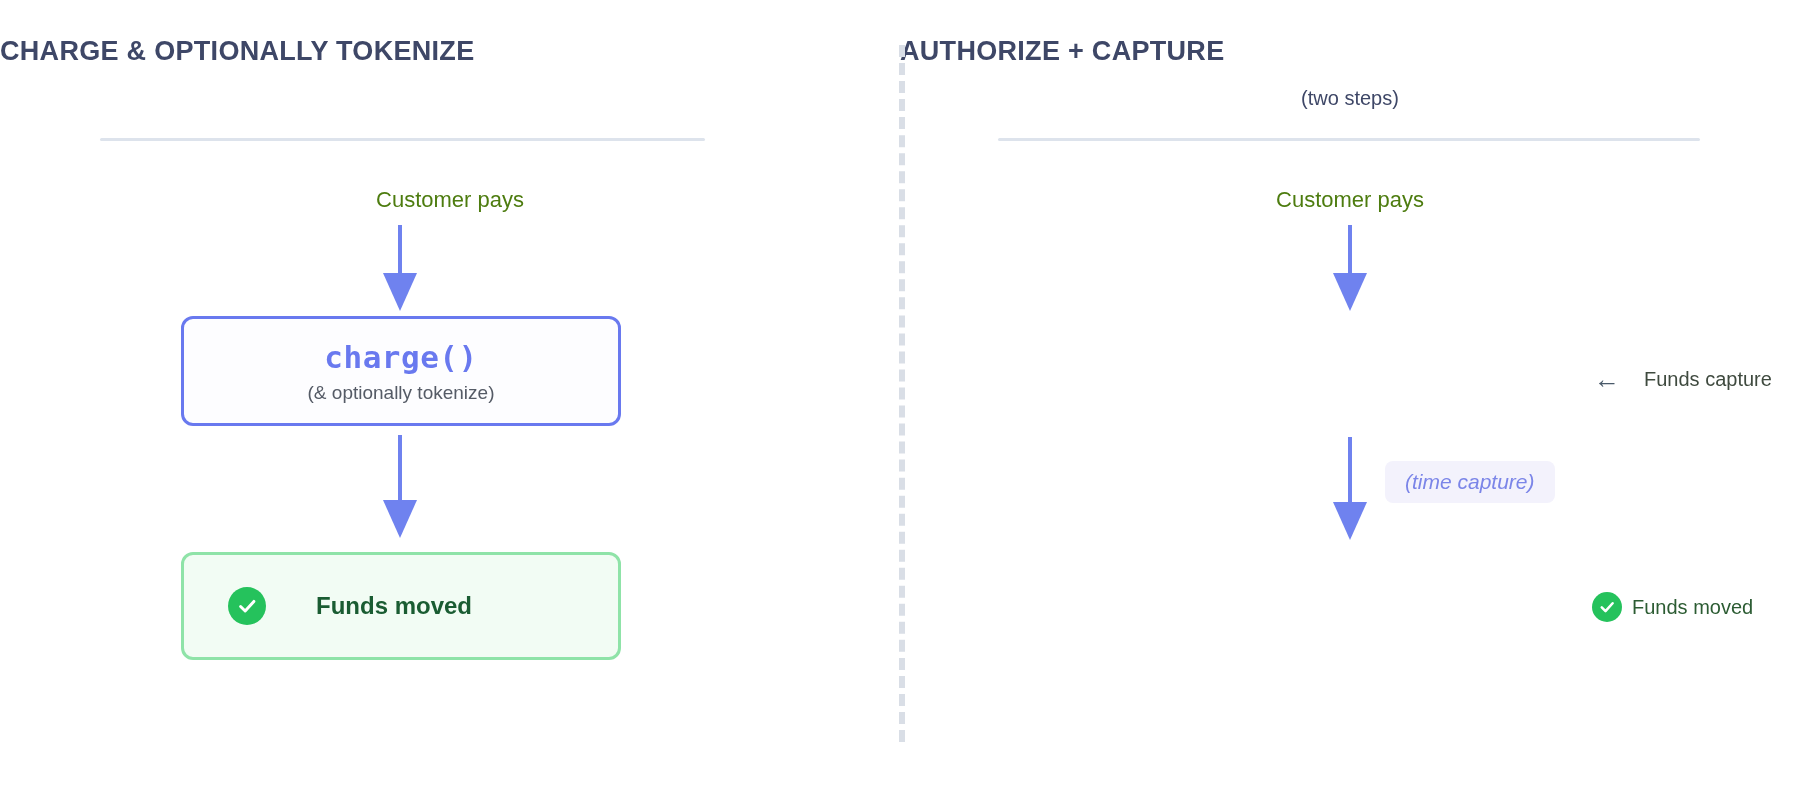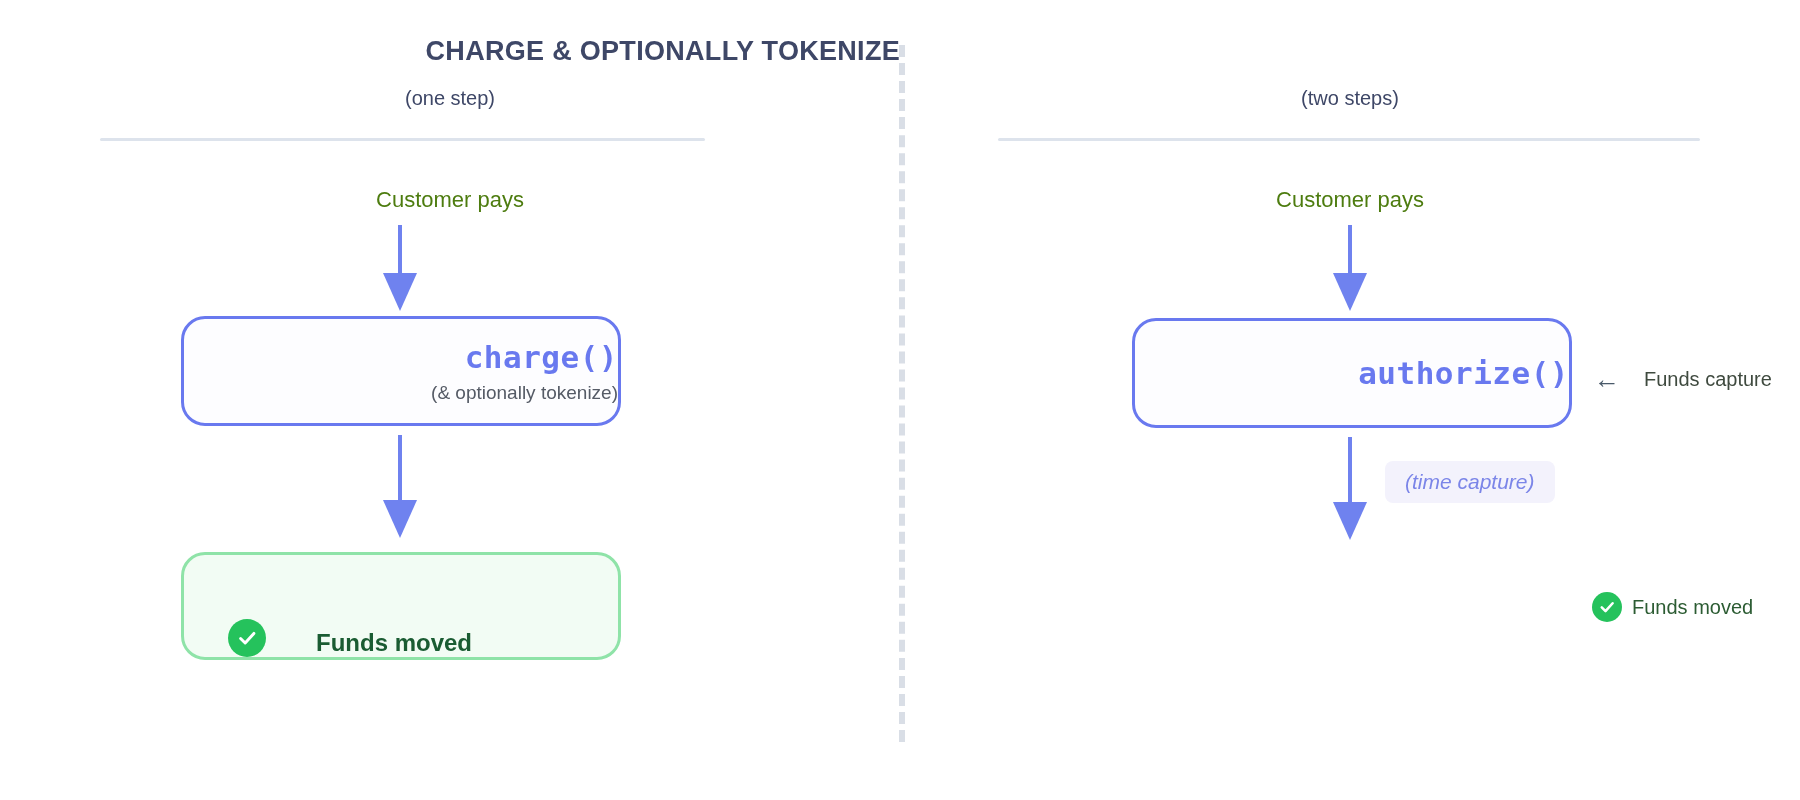--- a/index.html
+++ b/index.html
@@ -18,21 +18,21 @@
 
   
   .panel { position: absolute; top: 0; height: 800px; }
   #panel-left  { left: 0px;   width: 900px; }
   #panel-right { left: 900px; width: 900px; }
 
   .panel-title {
     position: absolute;
     top: 36px;
     width: 100%;
-    text-align: right;
+    text-align: left;
     font-size: 27px;
     font-weight: bold;
     letter-spacing: 0.3px;
     color: #3e4767;
     white-space: nowrap;
   }
   .panel-subtitle {
     position: absolute;
     top: 87px;
     width: 100%;
@@ -90,24 +90,24 @@
     height: 0;
     border-left: 17px solid transparent;
     border-right: 17px solid transparent;
     border-top: 38px solid #6f82ef;
   }
 
   
   .node {
     position: absolute;
     box-sizing: border-box;
-    border-radius: 24px;
+    border-radius: 12px;
     display: flex;
     flex-direction: column;
-    align-items: flex-end;
+    align-items: center;
     justify-content: center;
   }
   .node.blue {
     background: #fdfdff;
     border: 3px solid #6979ef;
   }
   .node .code {
     font-family: "DejaVu Sans Mono", "Liberation Mono", monospace;
     font-weight: bold;
     font-size: 31px;
@@ -181,21 +181,20 @@
   #ann-moved .ann-text { margin-left: 10px; color: #2c5c33; }
 </style>
 </head>
 <body>
 
 <div id="canvas">
 
   <div class="panel" id="panel-left">
 
     <div class="panel-title">CHARGE &amp; OPTIONALLY TOKENIZE</div>
-    <div class="panel-subtitle">(one step)</div>
     <div class="panel-rule" id="rule-left"></div>
 
     <div class="flow-label lbl-customer">Customer pays</div>
 
     <div class="arrow" style="left:400px; top:225px; height:86px;">
       <div class="stem" style="height:48px;"></div>
       <div class="head" style="top:48px;"></div>
     </div>
 
     <div class="node blue" style="left:181px; top:316px; width:440px; height:110px;">
@@ -213,33 +212,31 @@
         <svg width="22" height="22" viewBox="0 0 24 24" aria-hidden="true">
           <path d="M5 12.5 L10 17.5 L19.5 7" fill="none" stroke="#ffffff" stroke-width="3.2" stroke-linecap="round" stroke-linejoin="round"></path>
         </svg>
       </div>
       <div class="label">Funds moved</div>
     </div>
   </div>
 
   <div class="panel" id="panel-right">
 
+    <div class="panel-title">AUTHORIZE + CAPTURE</div>
     <div class="panel-subtitle">(two steps)</div>
     <div class="panel-rule" id="rule-right"></div>
 
     <div class="flow-label lbl-customer">Customer pays</div>
 
     <div class="arrow" style="left:450px; top:225px; height:86px;">
       <div class="stem" style="height:48px;"></div>
       <div class="head" style="top:48px;"></div>
     </div>
 
-    <div class="node blue" style="left:232px; top:318px; width:440px; height:110px;">
-      <div class="code">authorize()</div>
-    </div>
 
     <div class="arrow" style="left:450px; top:437px; height:103px;">
       <div class="stem" style="height:65px;"></div>
       <div class="head" style="top:65px;"></div>
     </div>
 
   </div>
 
   <div id="divider"></div>
 

